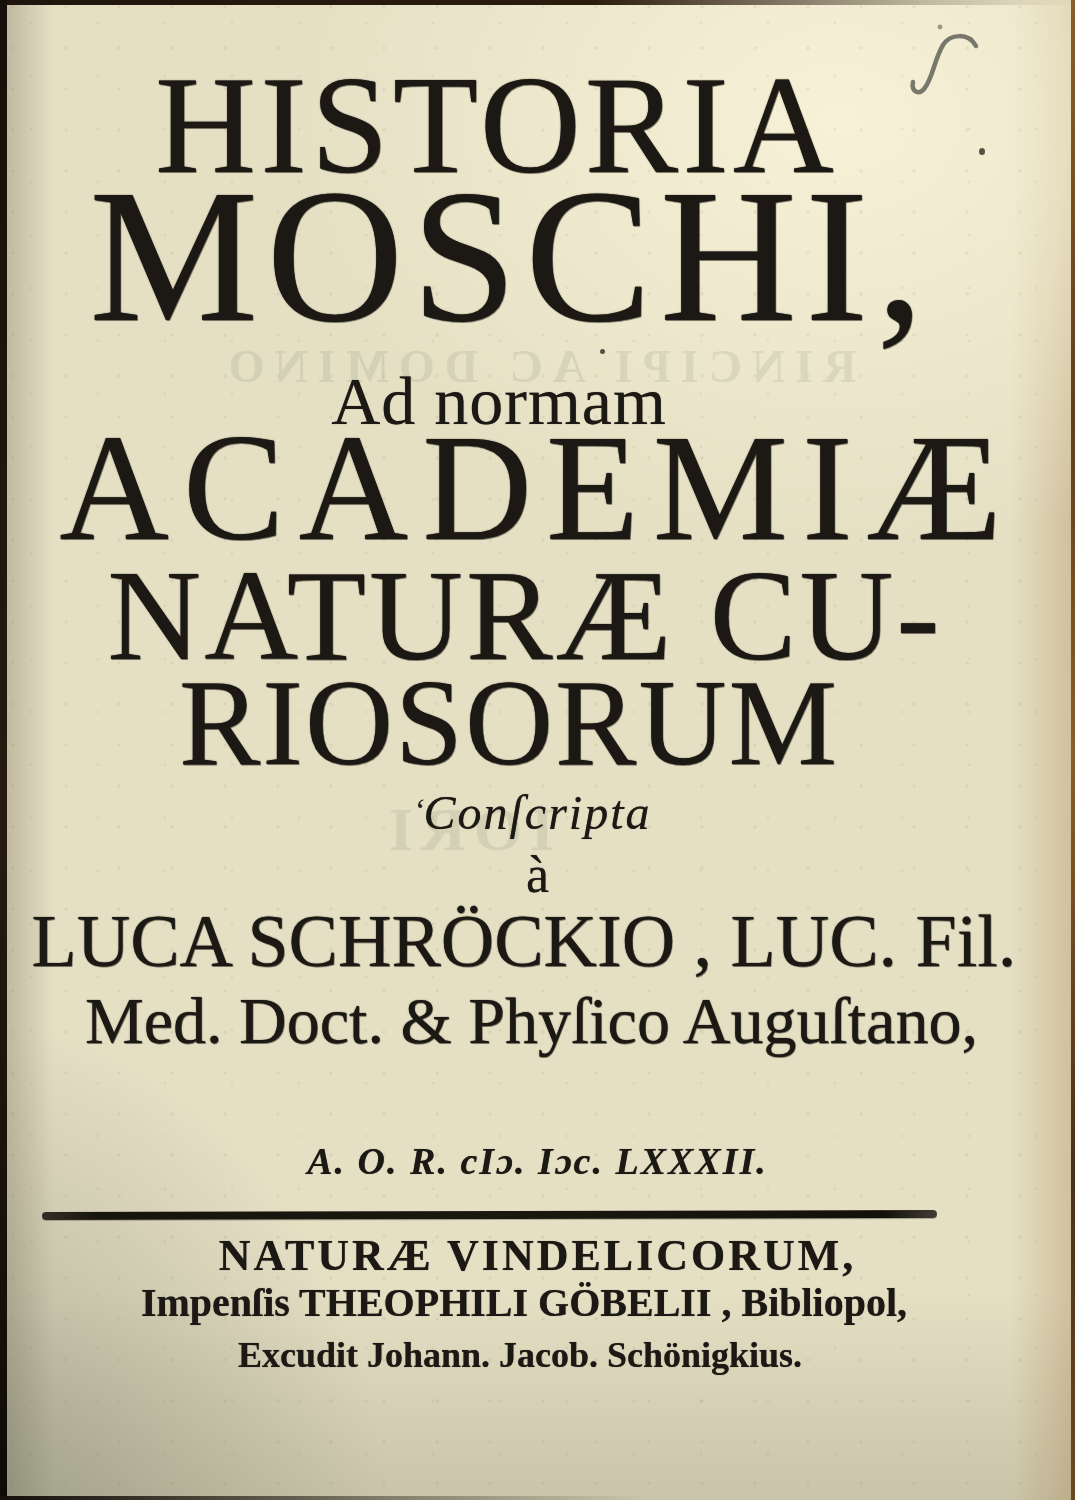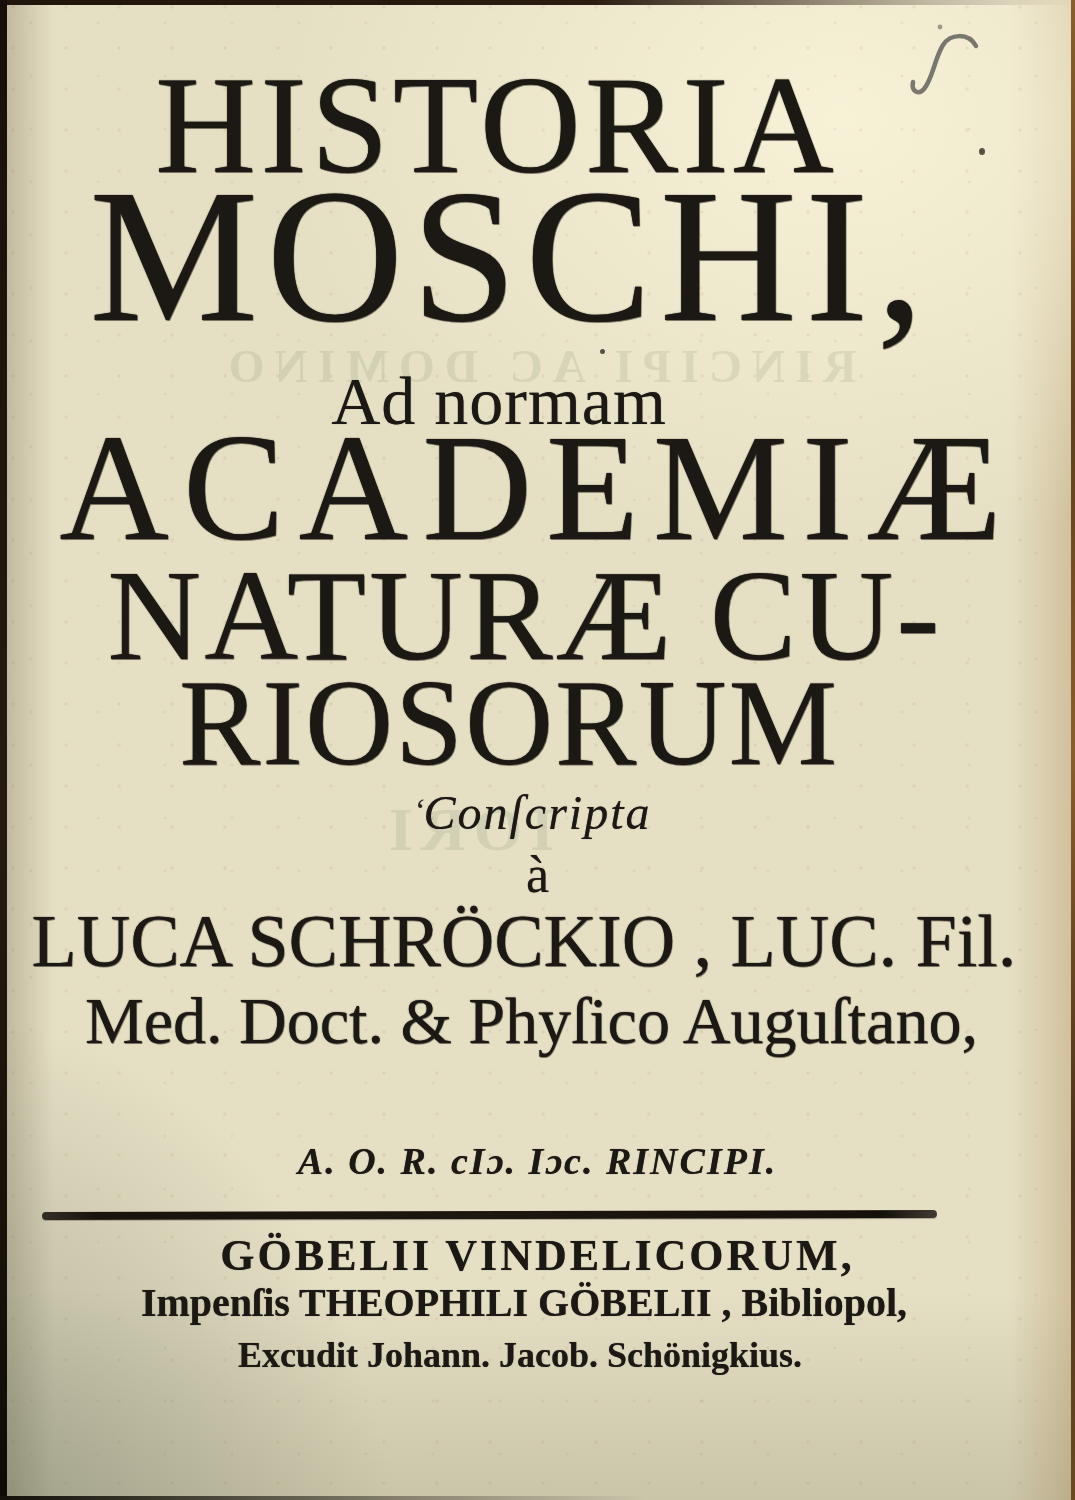--- a/index.html
+++ b/index.html
@@ -83,25 +83,25 @@
   <div class="line engraved t-acad1">ACADEMIÆ</div>
   <div class="line engraved t-acad2">NATURÆ CU-</div>
   <div class="line engraved t-acad3">RIOSORUM</div>
 
   <div class="line soft t-conscr">Conſcripta</div>
   <span class="stray-mark">‘</span>
   <div class="line soft t-a">à</div>
 
   <div class="line engraved t-author1">LUCA SCHRÖCKIO , LUC. Fil.</div>
   <div class="line engraved t-author2">Med. Doct. &amp; Phyſico Auguſtano,</div>
-  <div class="line soft t-date">A. O. R. cIɔ. Iɔc. RINCIPI.</div>
+  <div class="line soft t-date">A. O. R. cIɔ. Iɔc. LXXXII.</div>
 
   <div class="rule"></div>
 
-  <div class="line soft t-city">GÖBELII VINDELICORUM,</div>
+  <div class="line soft t-city">NATURÆ VINDELICORUM,</div>
   <div class="line soft t-publisher">Impenſis THEOPHILI GÖBELII , Bibliopol,</div>
   <div class="line soft t-printer">Excudit Johann. Jacob. Schönigkius.</div>
 
   <div class="hand-five" aria-hidden="true">
     <svg width="92" height="104" viewBox="0 0 92 104">
       <path d="M 78 26 C 70 12 52 14 45 25 C 36 40 35 58 26 69 C 21 75 13 72 15 62" fill="none" stroke="#63635a" stroke-width="4.5" stroke-linecap="round" opacity="0.85"></path>
       <circle cx="42" cy="7" r="2.4" fill="#63635a" opacity="0.6"></circle>
     </svg>
   </div>
 

